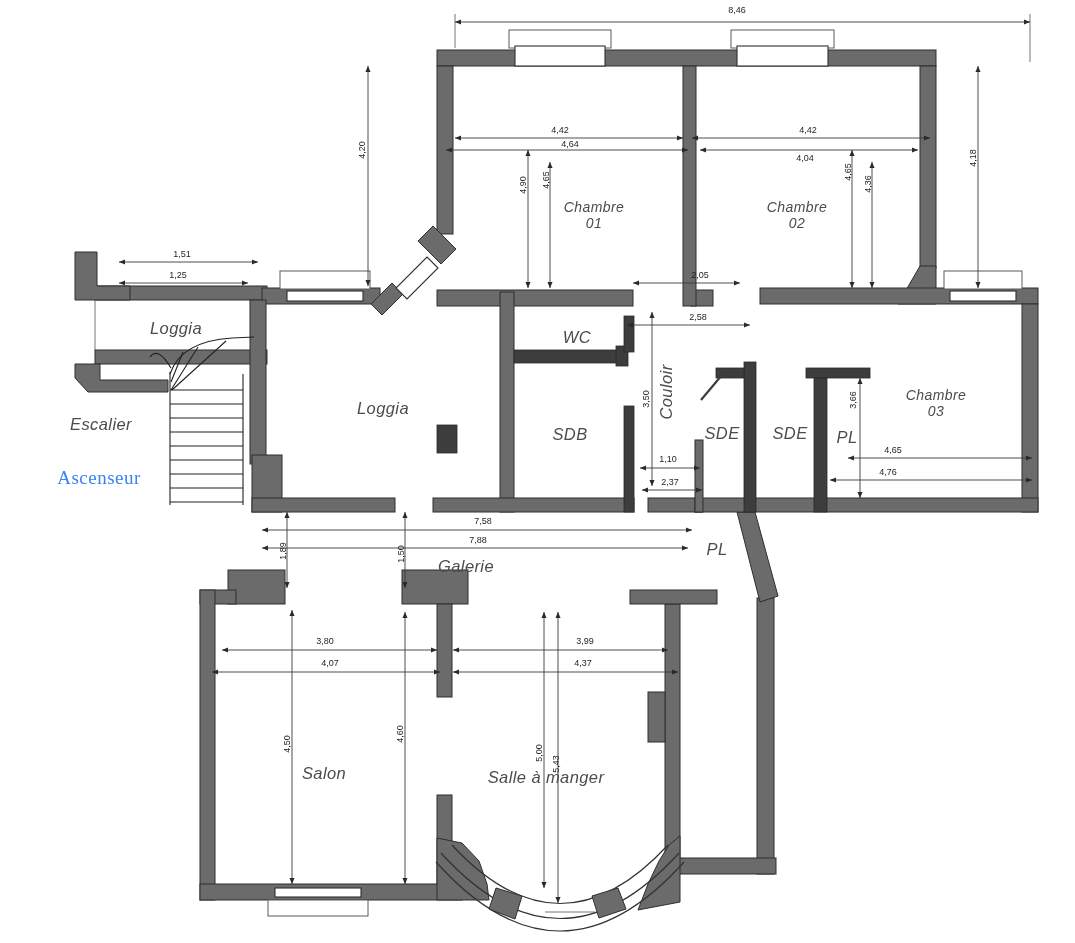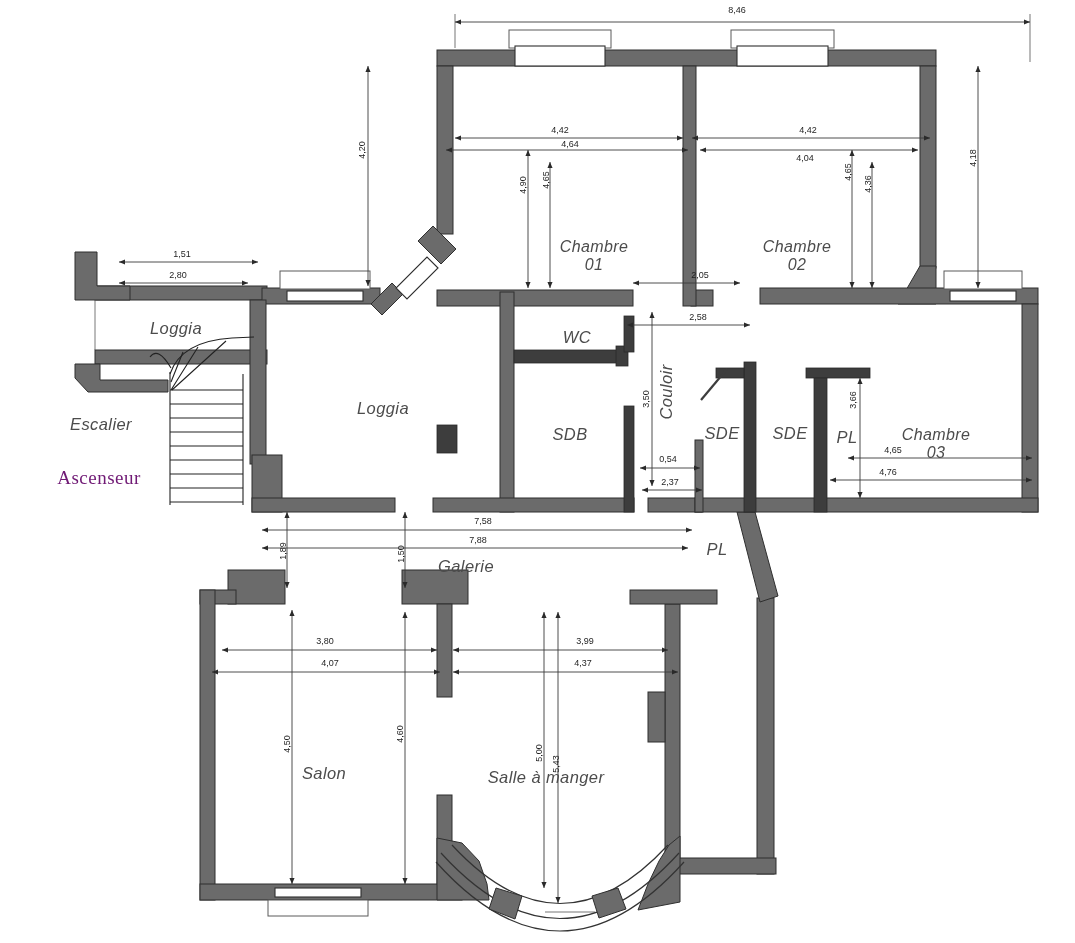--- a/index.html
+++ b/index.html
@@ -12,25 +12,25 @@
   .bump{fill:#ffffff;stroke:#5a5a5a;stroke-width:1;}
   .sl{stroke:#222;stroke-width:1.1;fill:none;}
   .thin{stroke:#555;stroke-width:0.8;fill:none;}
   .dl{stroke:#3a3a3a;stroke-width:0.9;}
   .ext{stroke:#3a3a3a;stroke-width:0.7;}
   .arc{stroke:#333;stroke-width:1.2;fill:none;}
   .leaf{stroke:#3d3d3d;stroke-width:2.2;}
   .lbl{position:absolute;transform:translate(-50%,-50%);white-space:nowrap;
        font-style:italic;color:#4c4c4c;}
   .room{font-size:16.5px;letter-spacing:.4px;}
-  .big{font-size:16px;margin-top:40px;}
+  .big{font-size:14px;}
   .two{text-align:center;line-height:1.12;}
   .vert{transform:translate(-50%,-50%) rotate(-90deg);}
   .dim{font-style:normal;font-size:9px;color:#1f1f1f;letter-spacing:0;}
-  .serif{font-family:"Liberation Serif",serif;font-style:normal;font-size:19px;color:#701a75;letter-spacing:.5px;}
+  .serif{font-family:"Liberation Serif",serif;font-style:normal;font-size:19px;color:#3b82f6;letter-spacing:.5px;}
 </style>
 </head>
 <body>
 
 <div id="plan">
 
 <svg width="1075" height="943" viewBox="0 0 1075 943">
   <defs>
     <marker id="ar" viewBox="0 0 8 8" refX="7" refY="4" markerWidth="8" markerHeight="8" orient="auto-start-reverse">
       <path d="M0,1 L7,4 L0,7 z" fill="#2a2a2a"></path>
@@ -197,25 +197,25 @@
 <div class="lbl dim" style="left:570px;top:144px">4,64</div>
 <div class="lbl dim" style="left:808px;top:130px">4,42</div>
 <div class="lbl dim" style="left:805px;top:158px">4,04</div>
 <div class="lbl dim vert" style="left:523px;top:185px">4,90</div>
 <div class="lbl dim vert" style="left:546px;top:180px">4,65</div>
 <div class="lbl dim vert" style="left:848px;top:172px">4,65</div>
 <div class="lbl dim vert" style="left:868px;top:184px">4,36</div>
 <div class="lbl dim vert" style="left:973px;top:158px">4,18</div>
 <div class="lbl dim vert" style="left:362px;top:150px">4,20</div>
 <div class="lbl dim" style="left:182px;top:254px">1,51</div>
-<div class="lbl dim" style="left:178px;top:275px">2,80</div>
+<div class="lbl dim" style="left:178px;top:275px">1,25</div>
 <div class="lbl dim" style="left:700px;top:275px">2,05</div>
 <div class="lbl dim" style="left:698px;top:317px">2,58</div>
 <div class="lbl dim vert" style="left:646px;top:399px">3,50</div>
-<div class="lbl dim" style="left:668px;top:459px">0,54</div>
+<div class="lbl dim" style="left:668px;top:459px">1,10</div>
 <div class="lbl dim" style="left:670px;top:482px">2,37</div>
 <div class="lbl dim vert" style="left:853px;top:400px">3,66</div>
 <div class="lbl dim" style="left:893px;top:450px">4,65</div>
 <div class="lbl dim" style="left:888px;top:472px">4,76</div>
 <div class="lbl dim" style="left:483px;top:521px">7,58</div>
 <div class="lbl dim" style="left:478px;top:540px">7,88</div>
 <div class="lbl dim vert" style="left:283px;top:551px">1,89</div>
 <div class="lbl dim vert" style="left:401px;top:554px">1,50</div>
 <div class="lbl dim" style="left:325px;top:641px">3,80</div>
 <div class="lbl dim" style="left:330px;top:663px">4,07</div>

